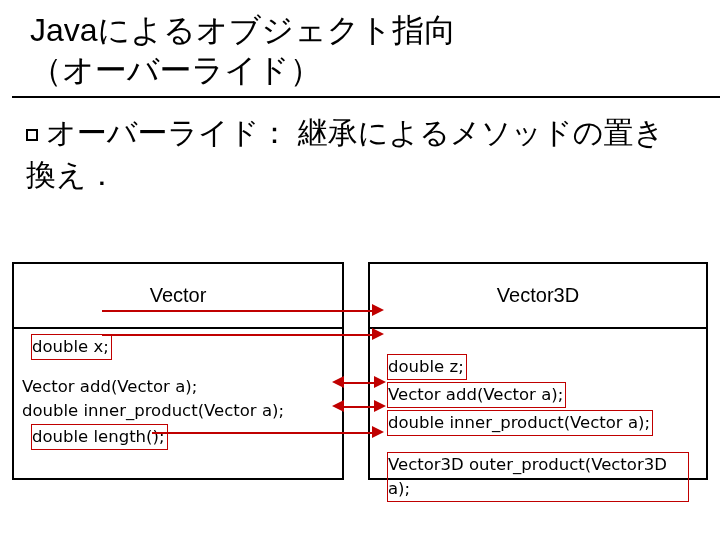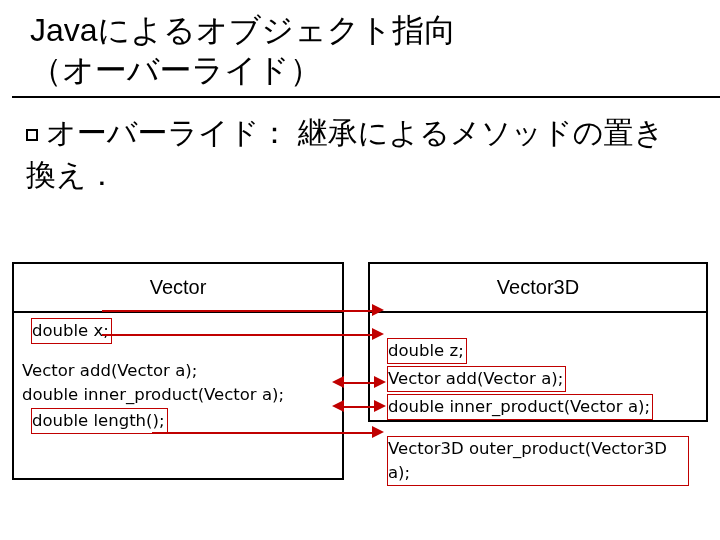--- a/index.html
+++ b/index.html
@@ -59,21 +59,21 @@
     height: 260px;
   }
   .class-box {
     position: absolute;
     border: 2px solid #000;
     background: #fff;
   }
   .class-header {
     text-align: center;
     font-size: 20px;
-    padding: 12px 0;
+    padding: 20px 0;
     border-bottom: 2px solid #000;
   }
   .class-body {
     font-family: Verdana, "DejaVu Sans", sans-serif;
     font-size: 16.5px;
     line-height: 1.45;
     padding: 4px 8px 2px 8px;
   }
   .gap {
     height: 14px;
@@ -124,21 +124,21 @@
     <div class="class-header">Vector</div>
     <div class="class-body">
       <span class="hlbox">double x;</span><br>
       <div class="gap"></div>
       <div>Vector add(Vector a);</div>
       <div>double inner_product(Vector a);</div>
       <span class="hlbox">double length();</span>
     </div>
   </div>
 
-  <div class="class-box" style="left:356px; top:0; width:340px; height:160px;">
+  <div class="class-box" style="left:356px; top:0; width:340px; height:218px;">
     <div class="class-header">Vector3D</div>
     <div class="class-body">
       <div class="gap"></div>
       <div class="small-gap"></div>
       <span class="hlbox">double z;</span><br>
       <span class="hlbox">Vector add(Vector a);</span><br>
       <span class="hlbox">double inner_product(Vector a);</span>
       <div class="gap"></div>
       <span class="hlbox">Vector3D outer_product(Vector3D a);</span>
     </div>

